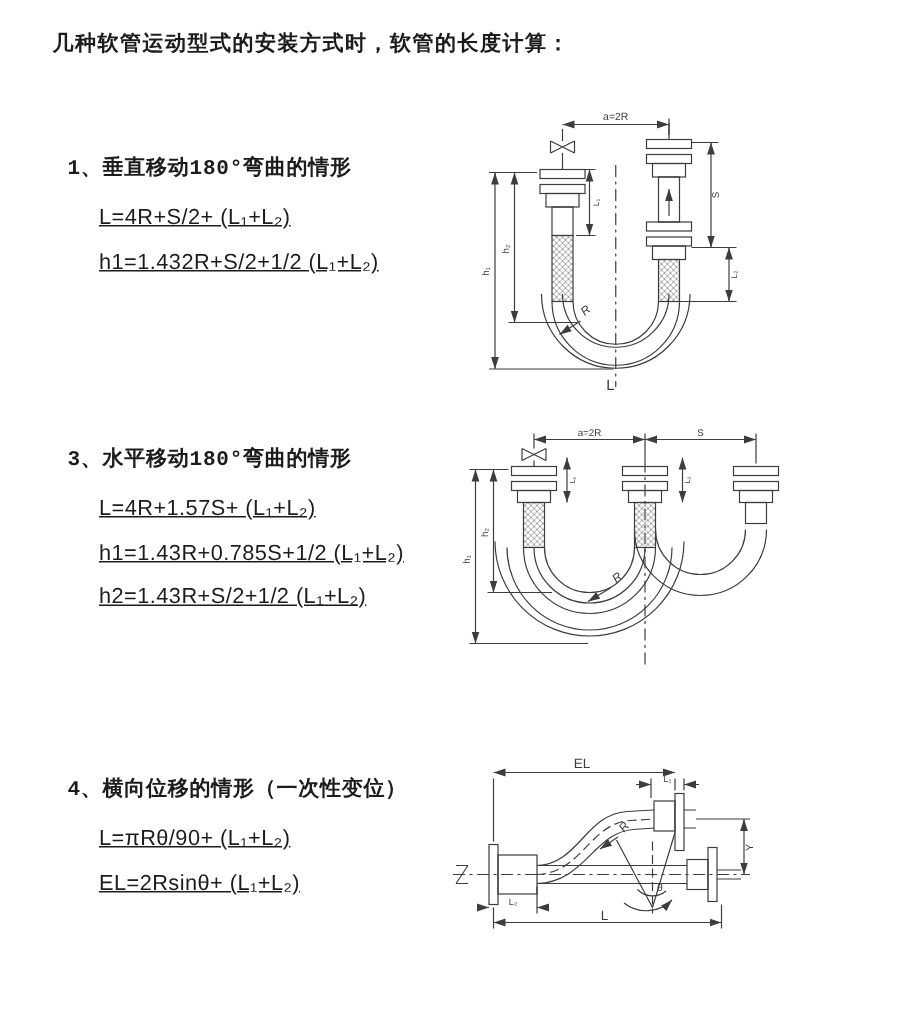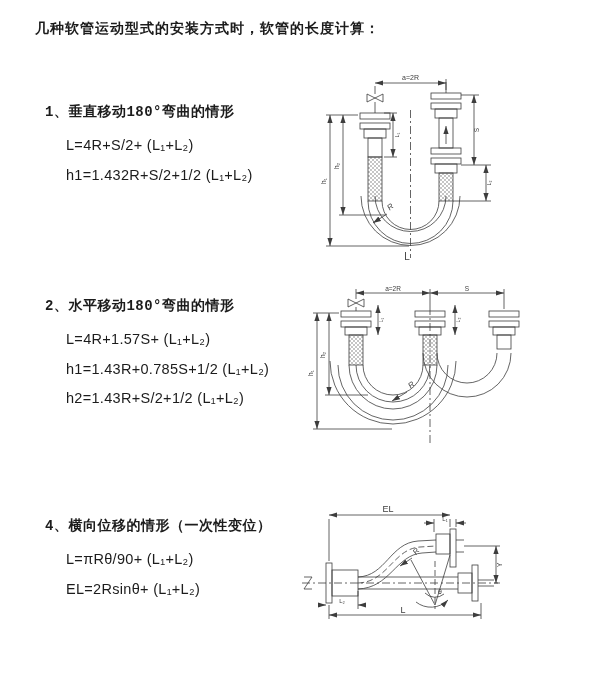--- a/index.html
+++ b/index.html
@@ -2,21 +2,21 @@
 <html><head>
 <meta charset="utf-8">
 <style>
   html,body{margin:0;padding:0;background:#fff;}
   .page{position:relative;width:600px;height:675px;background:#ffffff;overflow:hidden;
         font-family:"Liberation Sans","DejaVu Sans",sans-serif;color:#1c1c1c;}
   .doc-title{position:absolute;left:35px;top:20px;font-size:14px;font-weight:700;letter-spacing:1px;}
   .section{position:absolute;left:45px;}
   .sec1{top:103px;} .sec2{top:297px;} .sec3{top:517px;}
   .heading{font-size:14px;font-weight:700;letter-spacing:0.5px;font-family:Liberation Mono, monospace;}
-  .formulas{margin:10px 0 0 21px;font-size:14.5px;line-height:29.5px;letter-spacing:0.3px;}
+  .formulas{margin:10px 0 0 21px;font-size:14.5px;line-height:29.5px;letter-spacing:0.3px;text-decoration:underline;}
   .diagram{position:absolute;}
   .d1{left:313px;top:68px;} .d2{left:308px;top:283px;} .d3{left:298px;top:503px;}
   svg{display:block;}
   svg text{font-family:"Liberation Sans","DejaVu Sans",sans-serif;fill:#3d3d3d;stroke:none;}
 </style>
 </head>
 <body>
 
 <div class="page">
 
@@ -24,21 +24,21 @@
 
   <div class="section sec1">
     <div class="heading">1、垂直移动180°弯曲的情形</div>
     <div class="formulas">
       <div>L=4R+S/2+ (L₁+L₂)</div>
       <div>h1=1.432R+S/2+1/2 (L₁+L₂)</div>
     </div>
   </div>
 
   <div class="section sec2">
-    <div class="heading">2、水平移动180°弯曲的情形</div>
+    <div class="heading">3、水平移动180°弯曲的情形</div>
     <div class="formulas">
       <div>L=4R+1.57S+ (L₁+L₂)</div>
       <div>h1=1.43R+0.785S+1/2 (L₁+L₂)</div>
       <div>h2=1.43R+S/2+1/2 (L₁+L₂)</div>
     </div>
   </div>
 
   <div class="section sec3">
     <div class="heading">4、横向位移的情形（一次性变位）</div>
     <div class="formulas">

